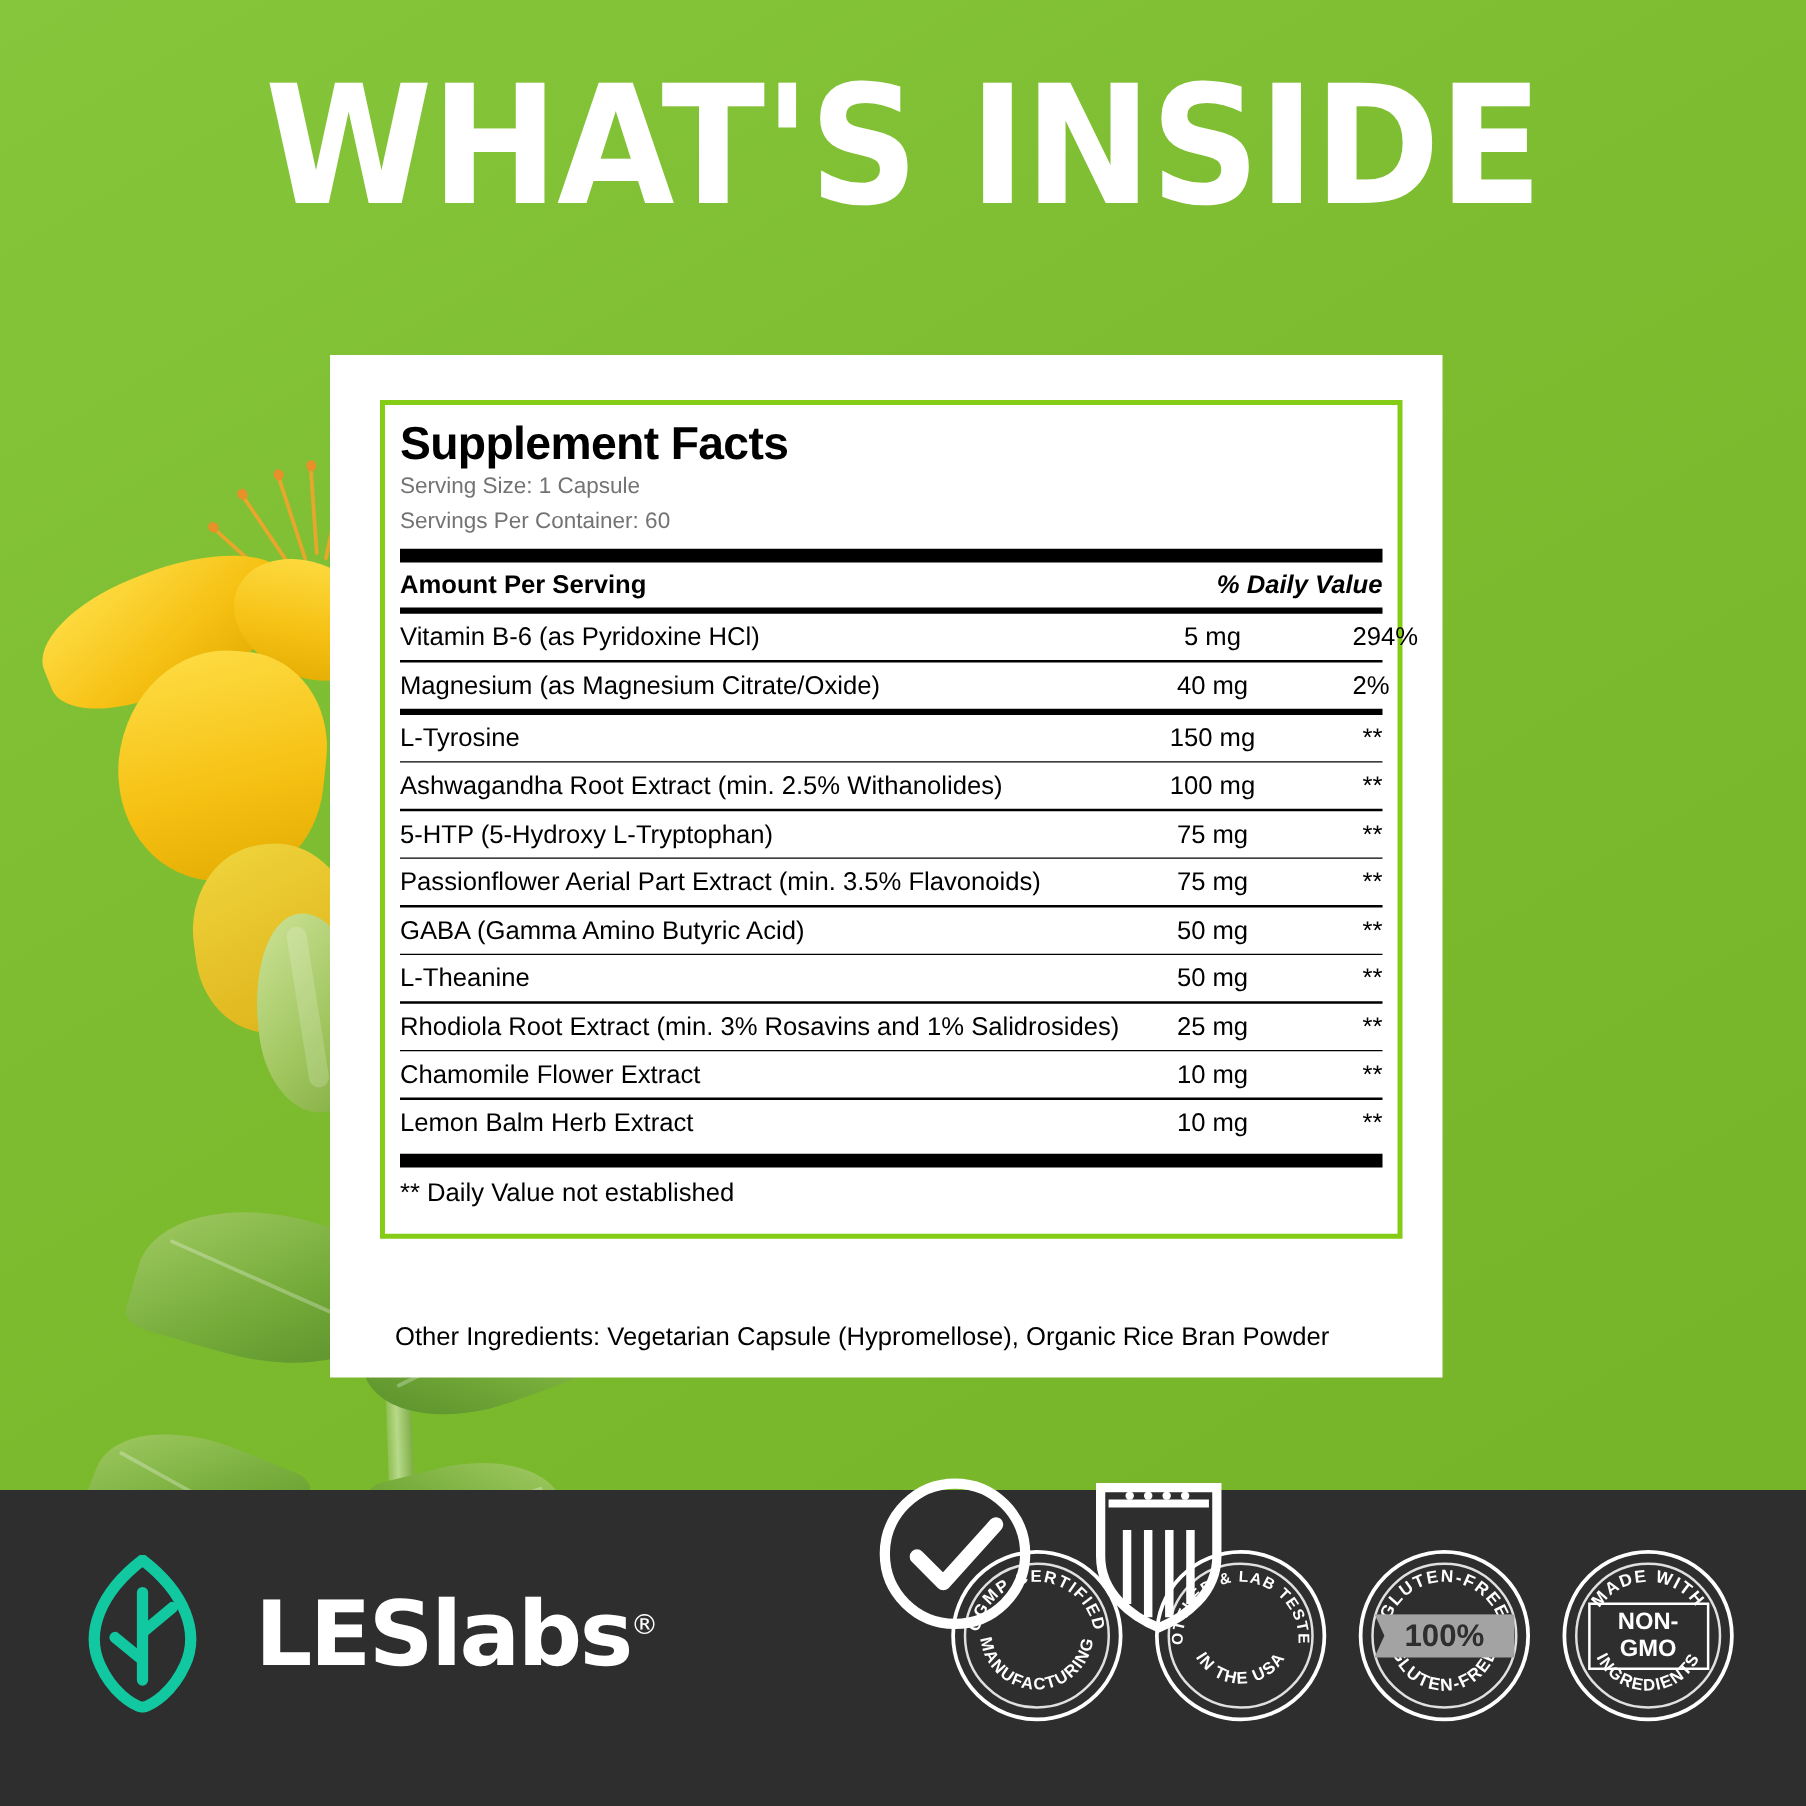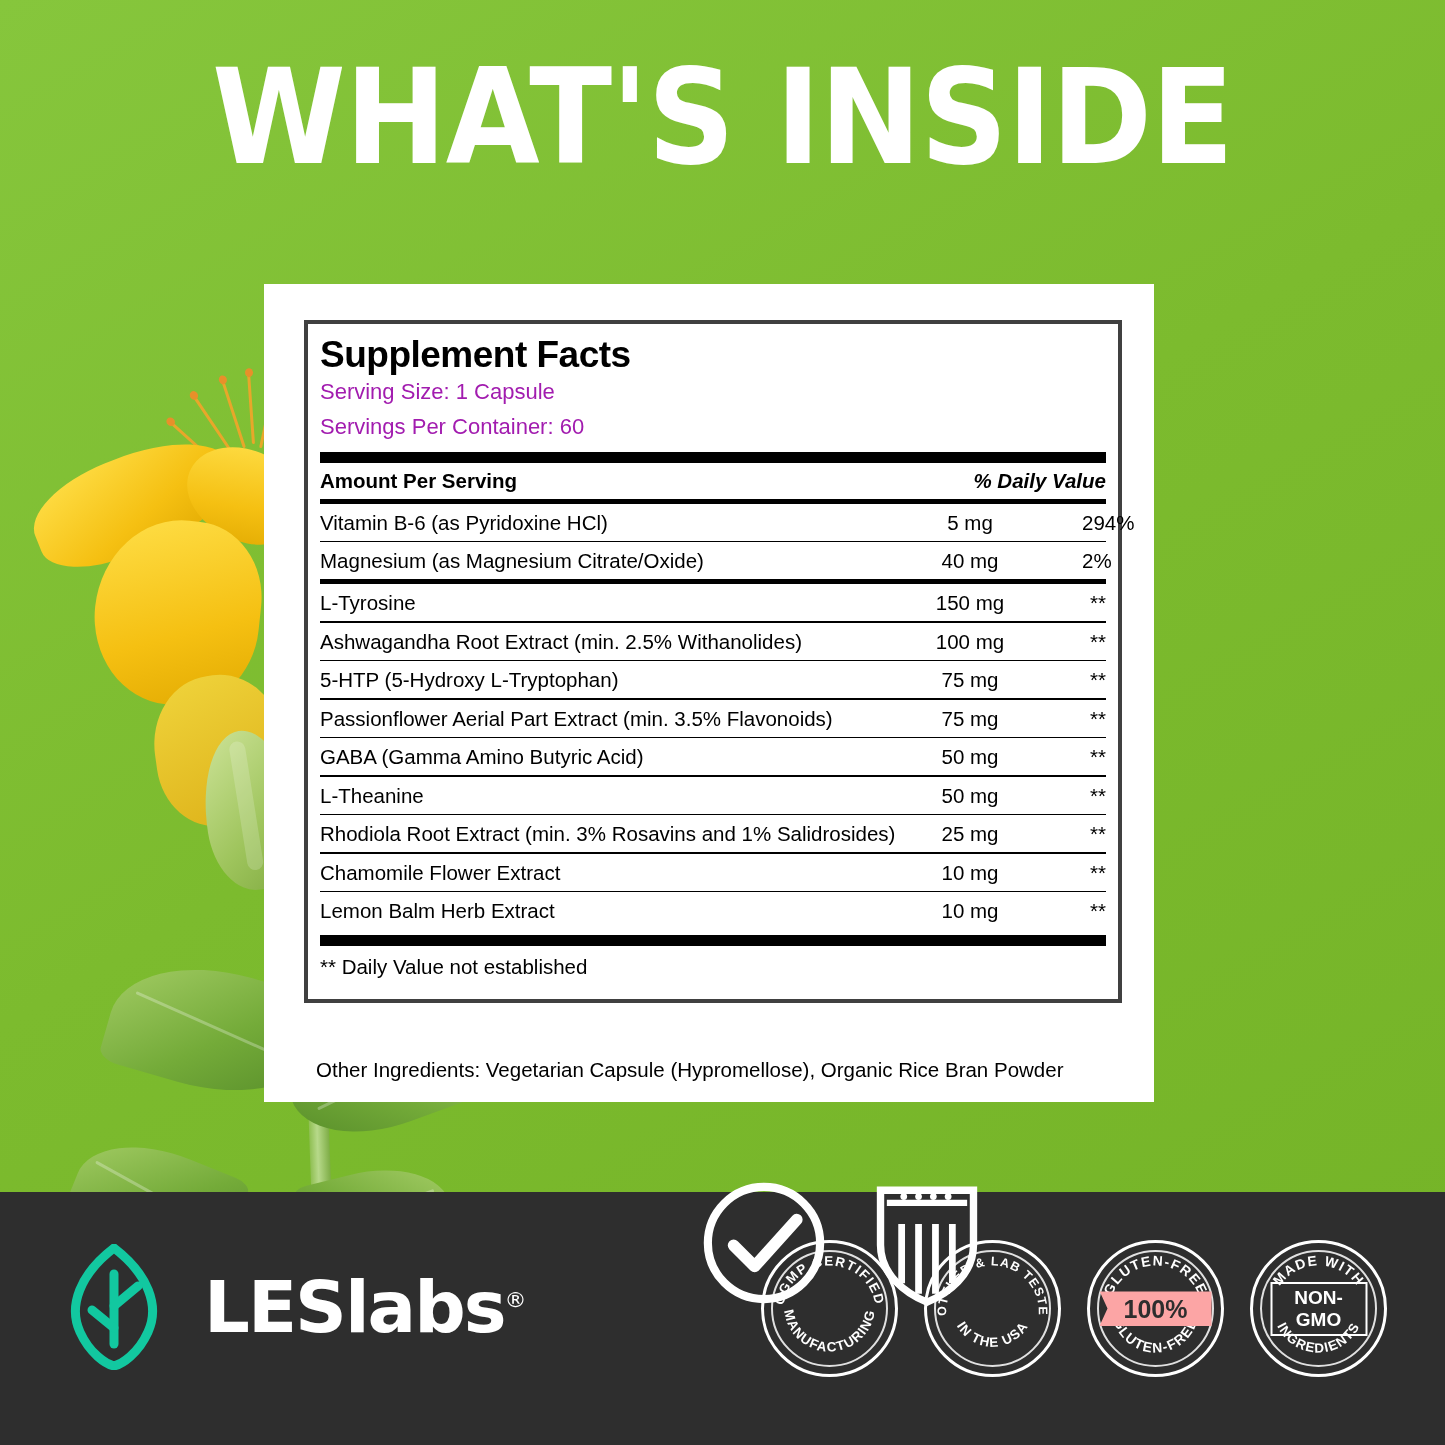--- a/index.html
+++ b/index.html
@@ -107,33 +107,33 @@
     left: 264px;
     top: 284px;
     width: 890px;
     height: 818px;
     background: #ffffff;
   }
   .facts-inner {
     position: absolute;
     left: 40px; top: 36px;
     width: 818px;
-    border: 4px solid #404040;
+    border: 4px solid #84cc16;
     padding: 10px 12px 14px 12px;
     background: #fff;
   }
   .sf-title {
     font-size: 37px;
     font-weight: bold;
     letter-spacing: -0.5px;
     color: #000;
     line-height: 1.12;
     font-family: "Liberation Sans", sans-serif;
   }
-  .sf-sub { font-size: 22px; color: #a21caf; line-height: 1.55; }
+  .sf-sub { font-size: 18px; color: #737373; line-height: 1.55; }
   .rule-thick { height: 11px; background: #000; margin-top: 8px; }
   .rule-med   { height: 5px;  background: #000; }
   .rule-thin  { height: 1.5px; background: #000; }
 
   .row {
     display: flex;
     align-items: baseline;
     font-size: 20.5px;
     color: #000;
     padding: 7px 0 6px 0;
@@ -198,21 +198,21 @@
     border: 2px solid rgba(255,255,255,0.85);
   }
   .badge svg { position: absolute; inset: 0; width: 100%; height: 100%; }
   .check-svg { position: absolute; left: 50%; top: 50%; transform: translate(-50%,-50%); width: 56px; height: 56px; }
   .shield-flag { position: absolute; left: 50%; top: 50%; transform: translate(-50%,-50%); width: 52px; height: 62px; }
   .hundred-band {
     position: absolute;
     left: 50%; top: 50%;
     transform: translate(-50%,-50%);
     width: 112px;
-    background: #fca5a5;
+    background: #a3a3a3;
     color: #2e2e2e;
     font-size: 25px;
     font-weight: bold;
     text-align: center;
     padding: 3px 0;
     clip-path: polygon(0 0, 100% 0, 100% 100%, 0 100%, 8px 50%);
   }
   .nongmo-band {
     position: absolute;
     left: 50%; top: 50%;

